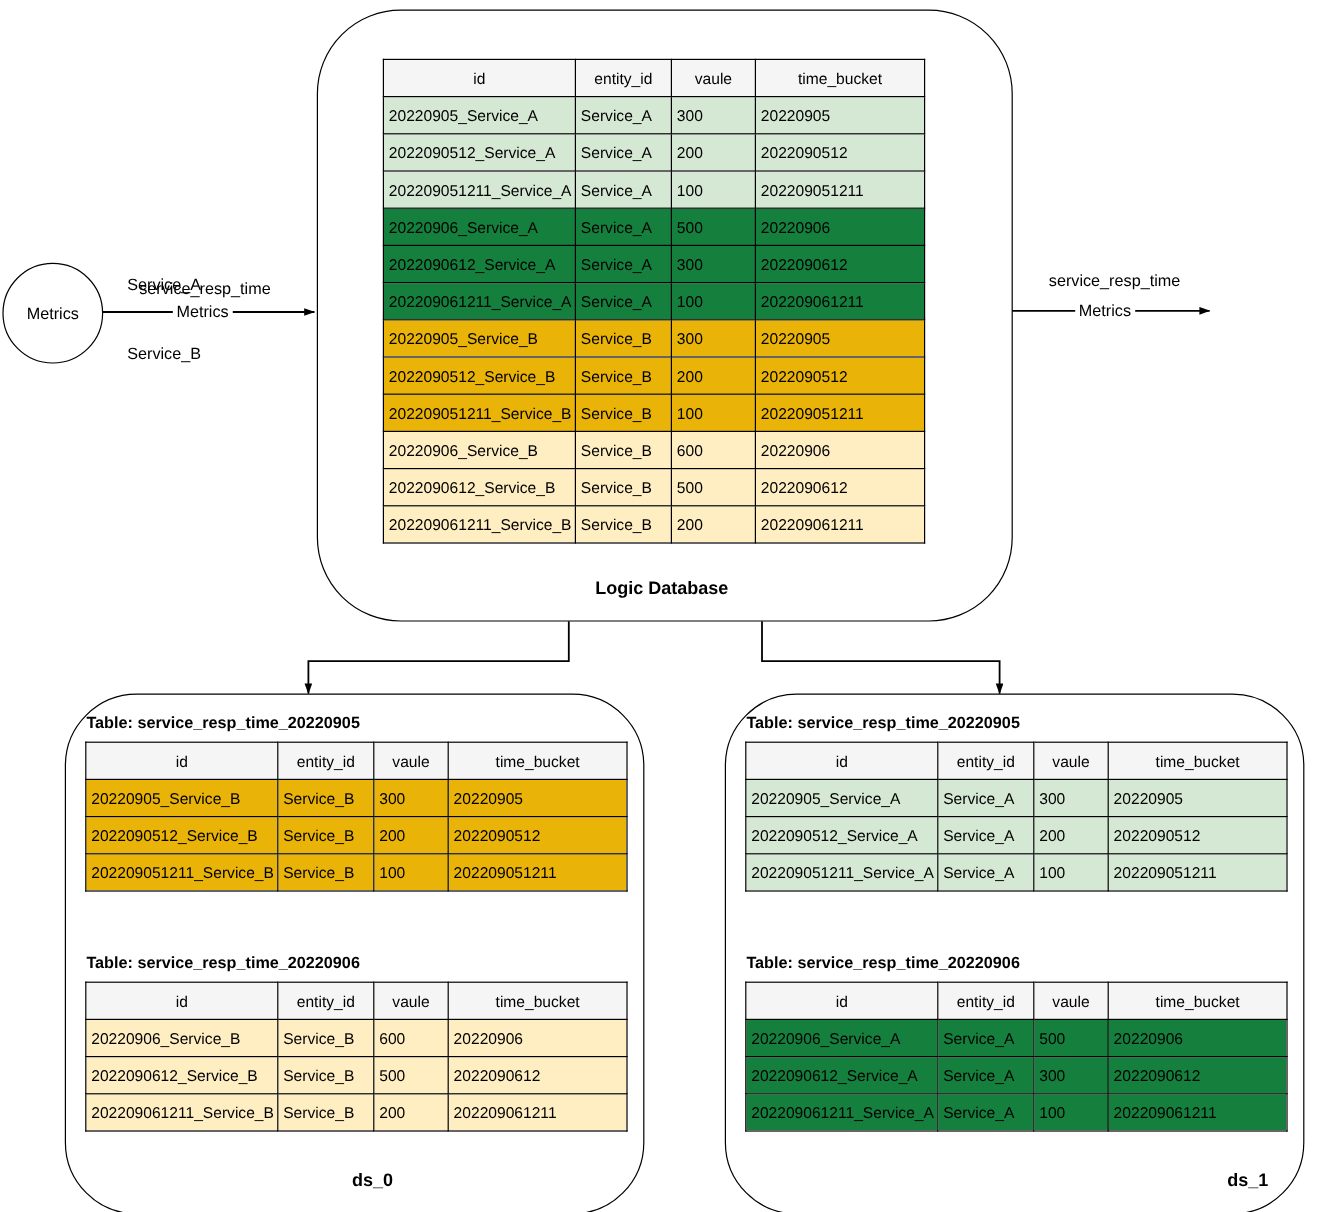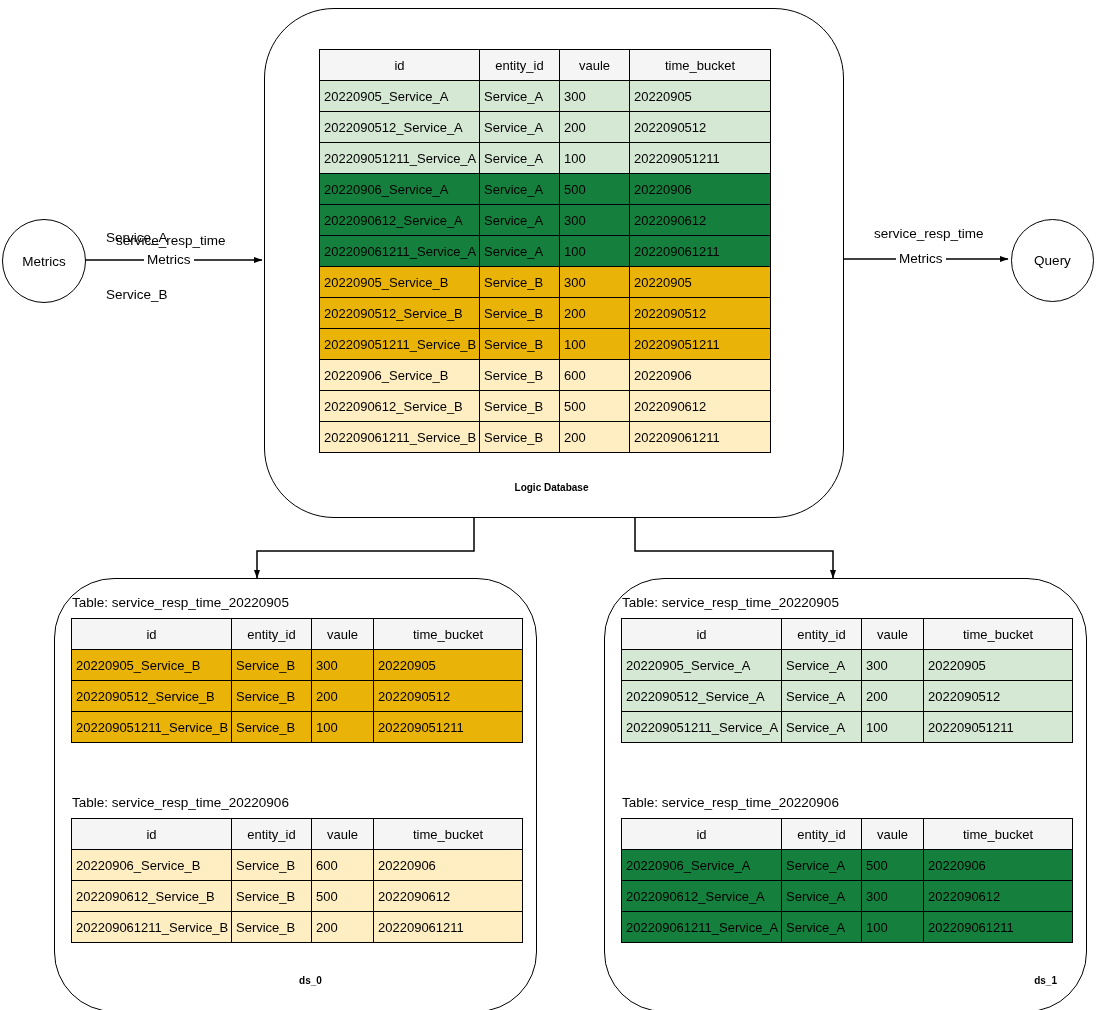--- a/index.html
+++ b/index.html
@@ -16,21 +16,21 @@
     background:#fff;display:flex;align-items:center;justify-content:center;
     font-size:13.5px;
   }
   .rbox{
     position:absolute;border:1.6px solid #000;background:#fff;
   }
   .rbox.big{border-radius:70px;}
   .rbox.ds{border-radius:60px;}
 
   .cap{
-    position:absolute;font-size:13.5px;font-weight:normal;line-height:17px;
+    position:absolute;font-size:13.5px;font-weight:bold;line-height:17px;
     white-space:pre;
   }
   .edgelabel{
     position:absolute;font-size:13.5px;line-height:19px;white-space:pre;
     text-align:right;background:transparent;
   }
   .edgelabel.mid{background:#ffffff;padding:0 3px;}
 
   table.dt{
     position:absolute;border-collapse:collapse;background:#fff;
@@ -41,21 +41,21 @@
     height:30px;overflow:hidden;white-space:nowrap;
   }
   table.dt th{background:#f5f5f5;text-align:center;font-size:13px;margin-top:48px;}
   table.dt td{text-align:left;}
   .row-green  td{background:#d5e8d4;}
   .row-blue   td{background:#15803d;}
   .row-orange td{background:#eab308;}
   .row-yellow td{background:#ffeec2;}
 
   .boxlabel{
-    position:absolute;font-size:10px;font-weight:bold;white-space:nowrap;
+    position:absolute;font-size:15px;font-weight:bold;white-space:nowrap;
   }
 </style>
 </head>
 <body>
 
 <div id="canvas">
 
   <svg class="lines" viewBox="0 0 1103 1010">
     <defs>
       <marker id="arrow" markerWidth="10" markerHeight="10" refX="8.5" refY="3.2" orient="auto" markerUnits="userSpaceOnUse">
@@ -69,23 +69,20 @@
 
     <path d="M 474,518 L 474,551 L 257,551 L 257,578" fill="none" stroke="#000" stroke-width="1.5" marker-start="url(#arrow)" marker-end="url(#arrow)"></path>
 
     <path d="M 635,518 L 635,551 L 833,551 L 833,578" fill="none" stroke="#000" stroke-width="1.5" marker-start="url(#arrow)" marker-end="url(#arrow)"></path>
   </svg>
 
   <div class="node-circle" style="left:2px;top:219px;width:82px;height:82px;">
     <span>Metrics</span>
   </div>
 
-  <div class="node-circle" style="left:1011px;top:219px;width:81px;height:81px;">
-    <span>Query</span>
-  </div>
 
   <div class="edgelabel" style="left:106px;top:190px;width:140px;text-align:left;">
     <div>Service_A</div>
     <div>Service_B</div>
   </div>
   <div class="edgelabel" style="left:116px;top:231px;width:180px;text-align:left;">service_resp_time</div>
   <div class="edgelabel mid" style="left:144px;top:250px;">Metrics</div>
 
   <div class="edgelabel" style="left:874px;top:224px;width:180px;text-align:left;">service_resp_time</div>
   <div class="edgelabel mid" style="left:896px;top:249px;">Metrics</div>

